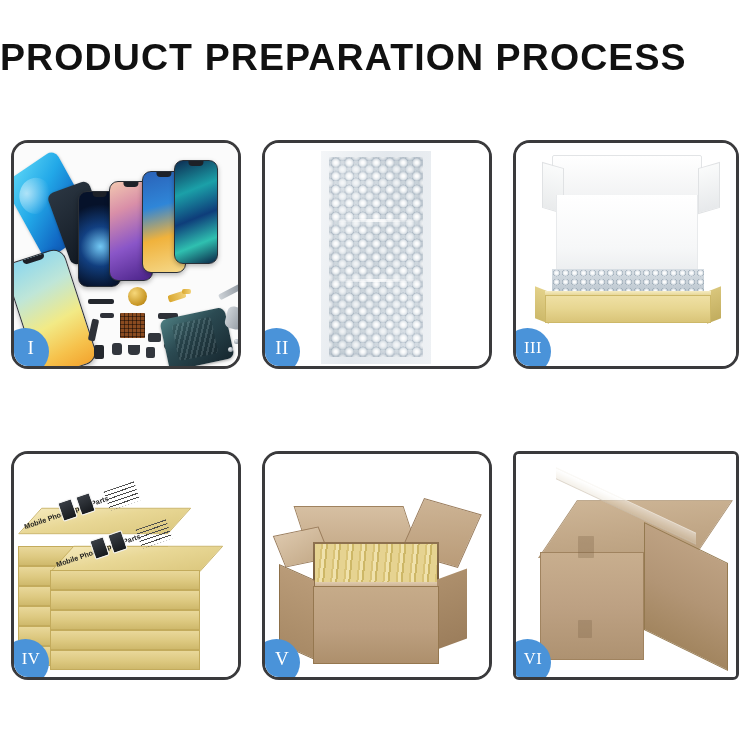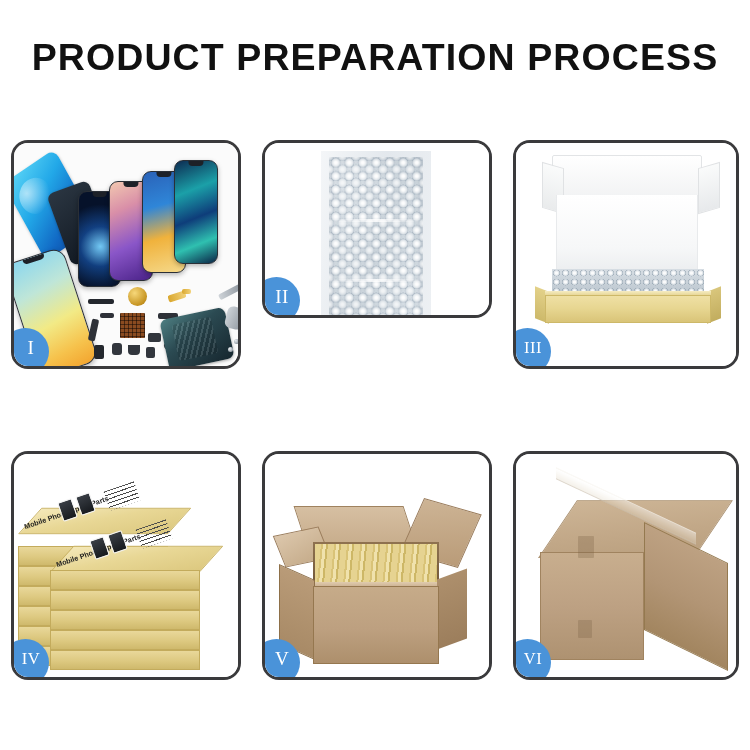--- a/index.html
+++ b/index.html
@@ -14,21 +14,20 @@
     overflow: hidden;
     position: relative;
   }
 
   
   #header {
     position: absolute;
     left: 0; top: 0;
     width: 750px;
     height: 128px;
-    text-align: center;
   }
   #main-title {
     position: absolute;
     left: 0; top: 36px;
     width: 750px;
     font-size: 37.5px;
     font-weight: bold;
     letter-spacing: 1.1px;
     color: #111111;
     font-family: "Liberation Sans", sans-serif;
@@ -61,25 +60,25 @@
     overflow: hidden;
   }
   .panel-media {
     position: absolute;
     left: 0; top: 0;
     right: 0; bottom: 0;
     overflow: hidden;
   }
   
   .p1 { left: 11px;  top: 140px; width: 230px; height: 229px; }
-  .p2 { left: 262px; top: 140px; width: 230px; height: 178px; }
+  .p2 { left: 262px; top: 140px; width: 230px; height: 229px; }
   .p3 { left: 513px; top: 140px; width: 226px; height: 229px; }
   .p4 { left: 11px;  top: 451px; width: 230px; height: 229px; }
   .p5 { left: 262px; top: 451px; width: 230px; height: 229px; }
-  .p6 { left: 513px; top: 451px; width: 226px; height: 229px; }
+  .p6 { left: 513px; top: 451px; width: 226px; height: 229px; border-radius: 6px; }
 
   
   .badge {
     position: absolute;
     left: -12px;
     bottom: -9px;
     width: 47px;
     height: 47px;
     border-radius: 50%;
     background: #4a93d9;

